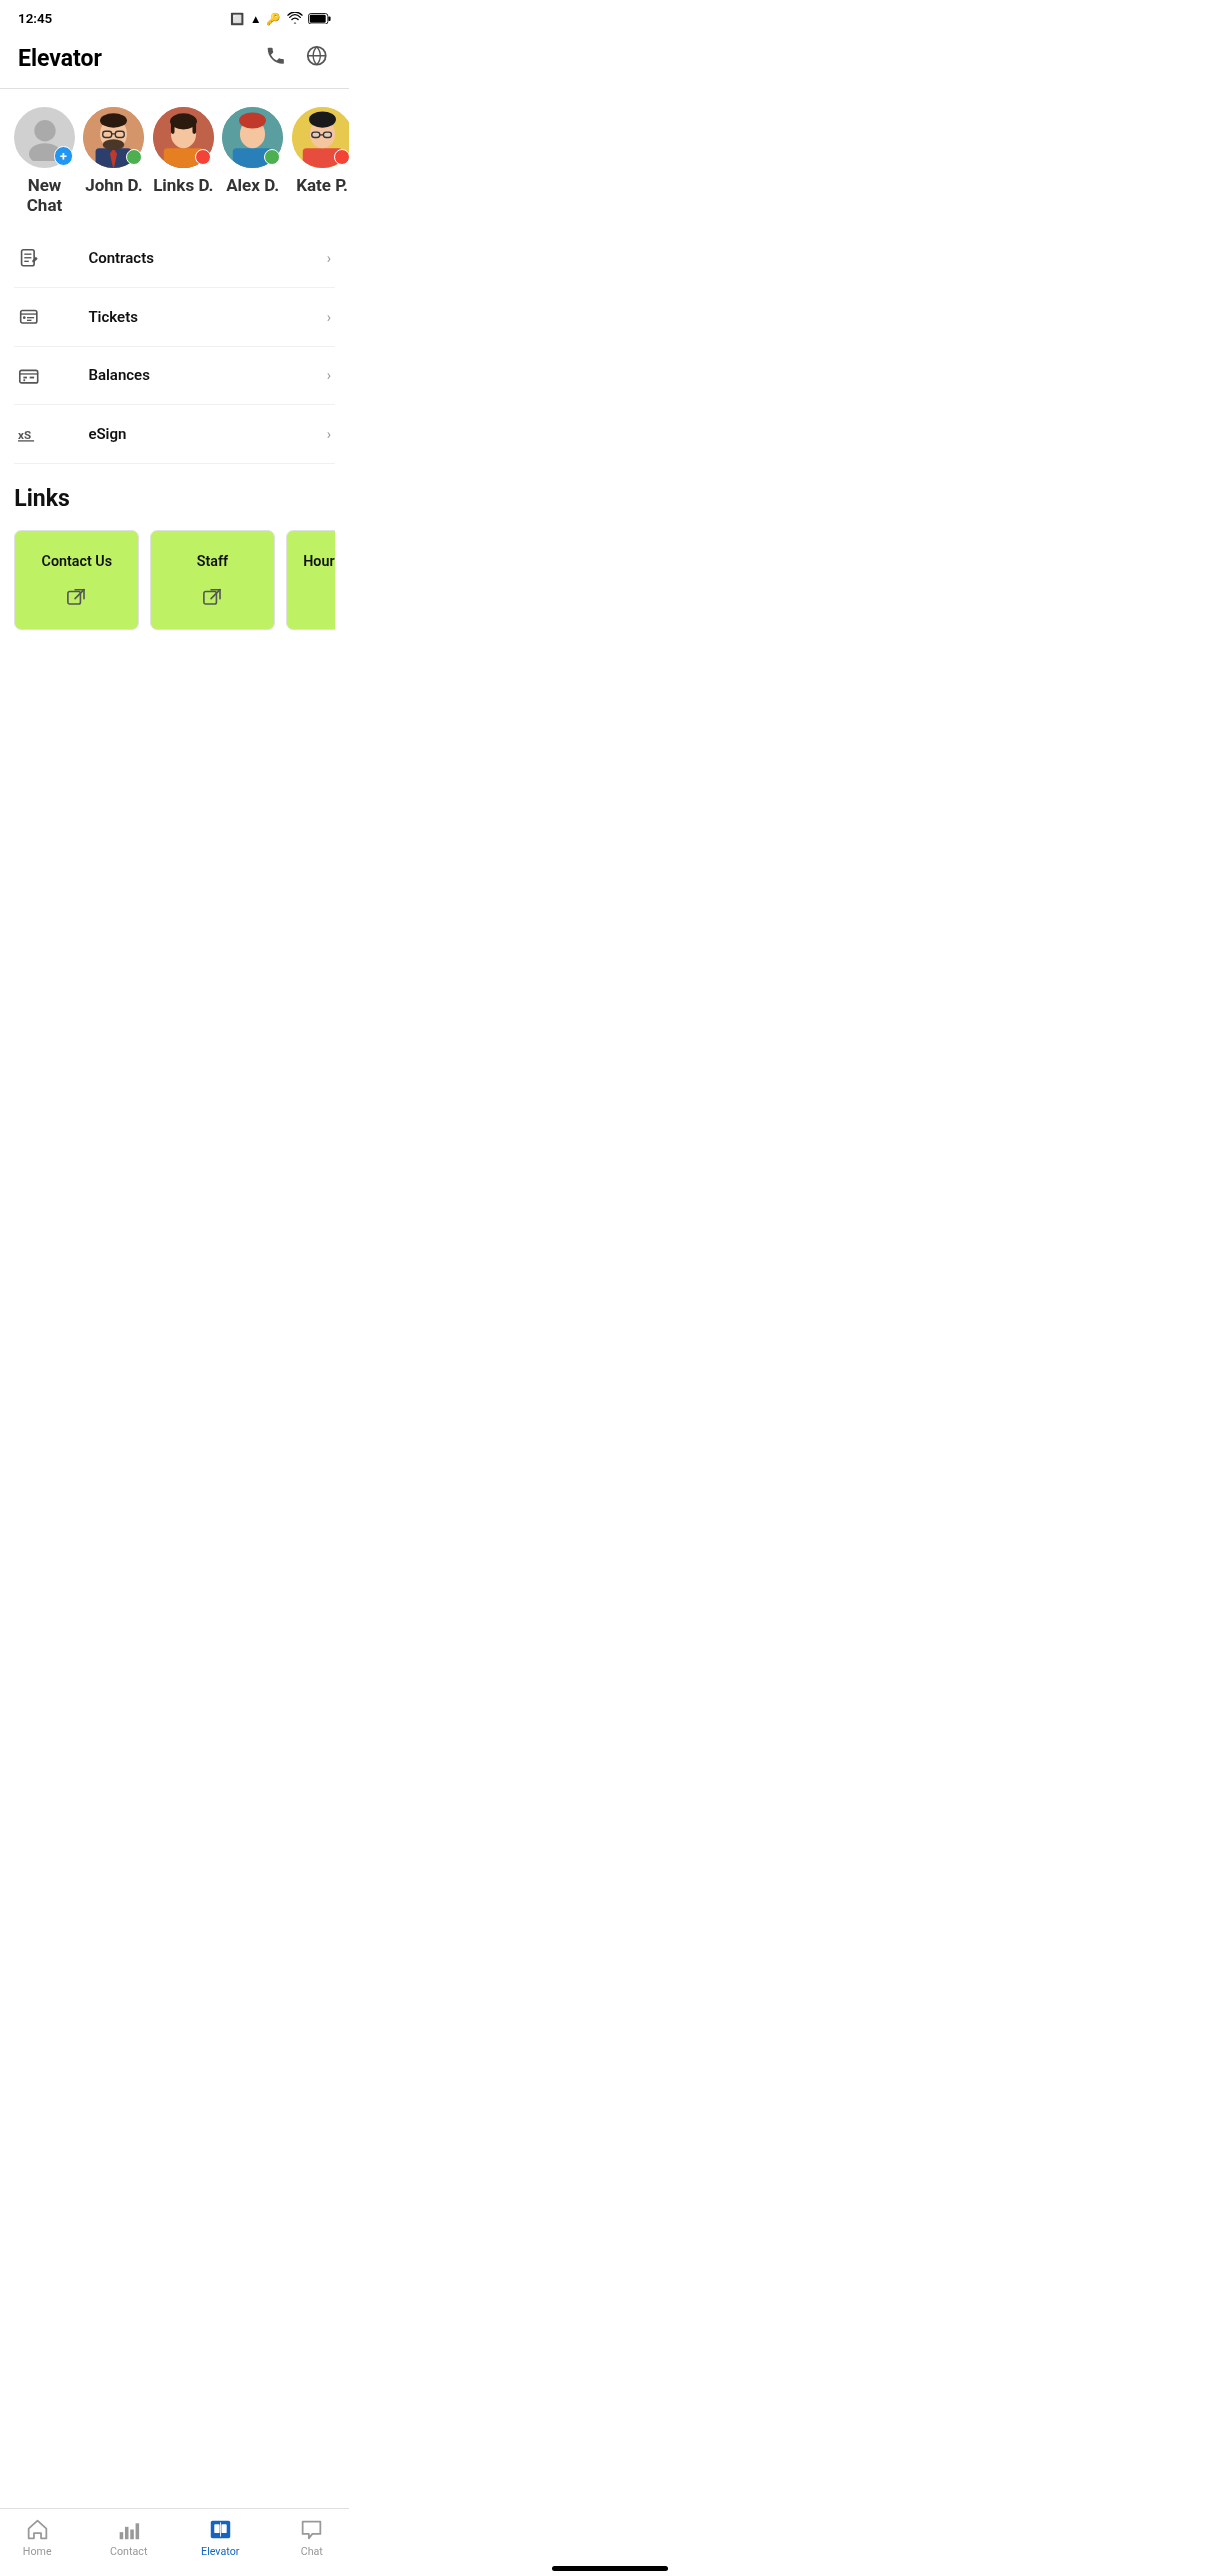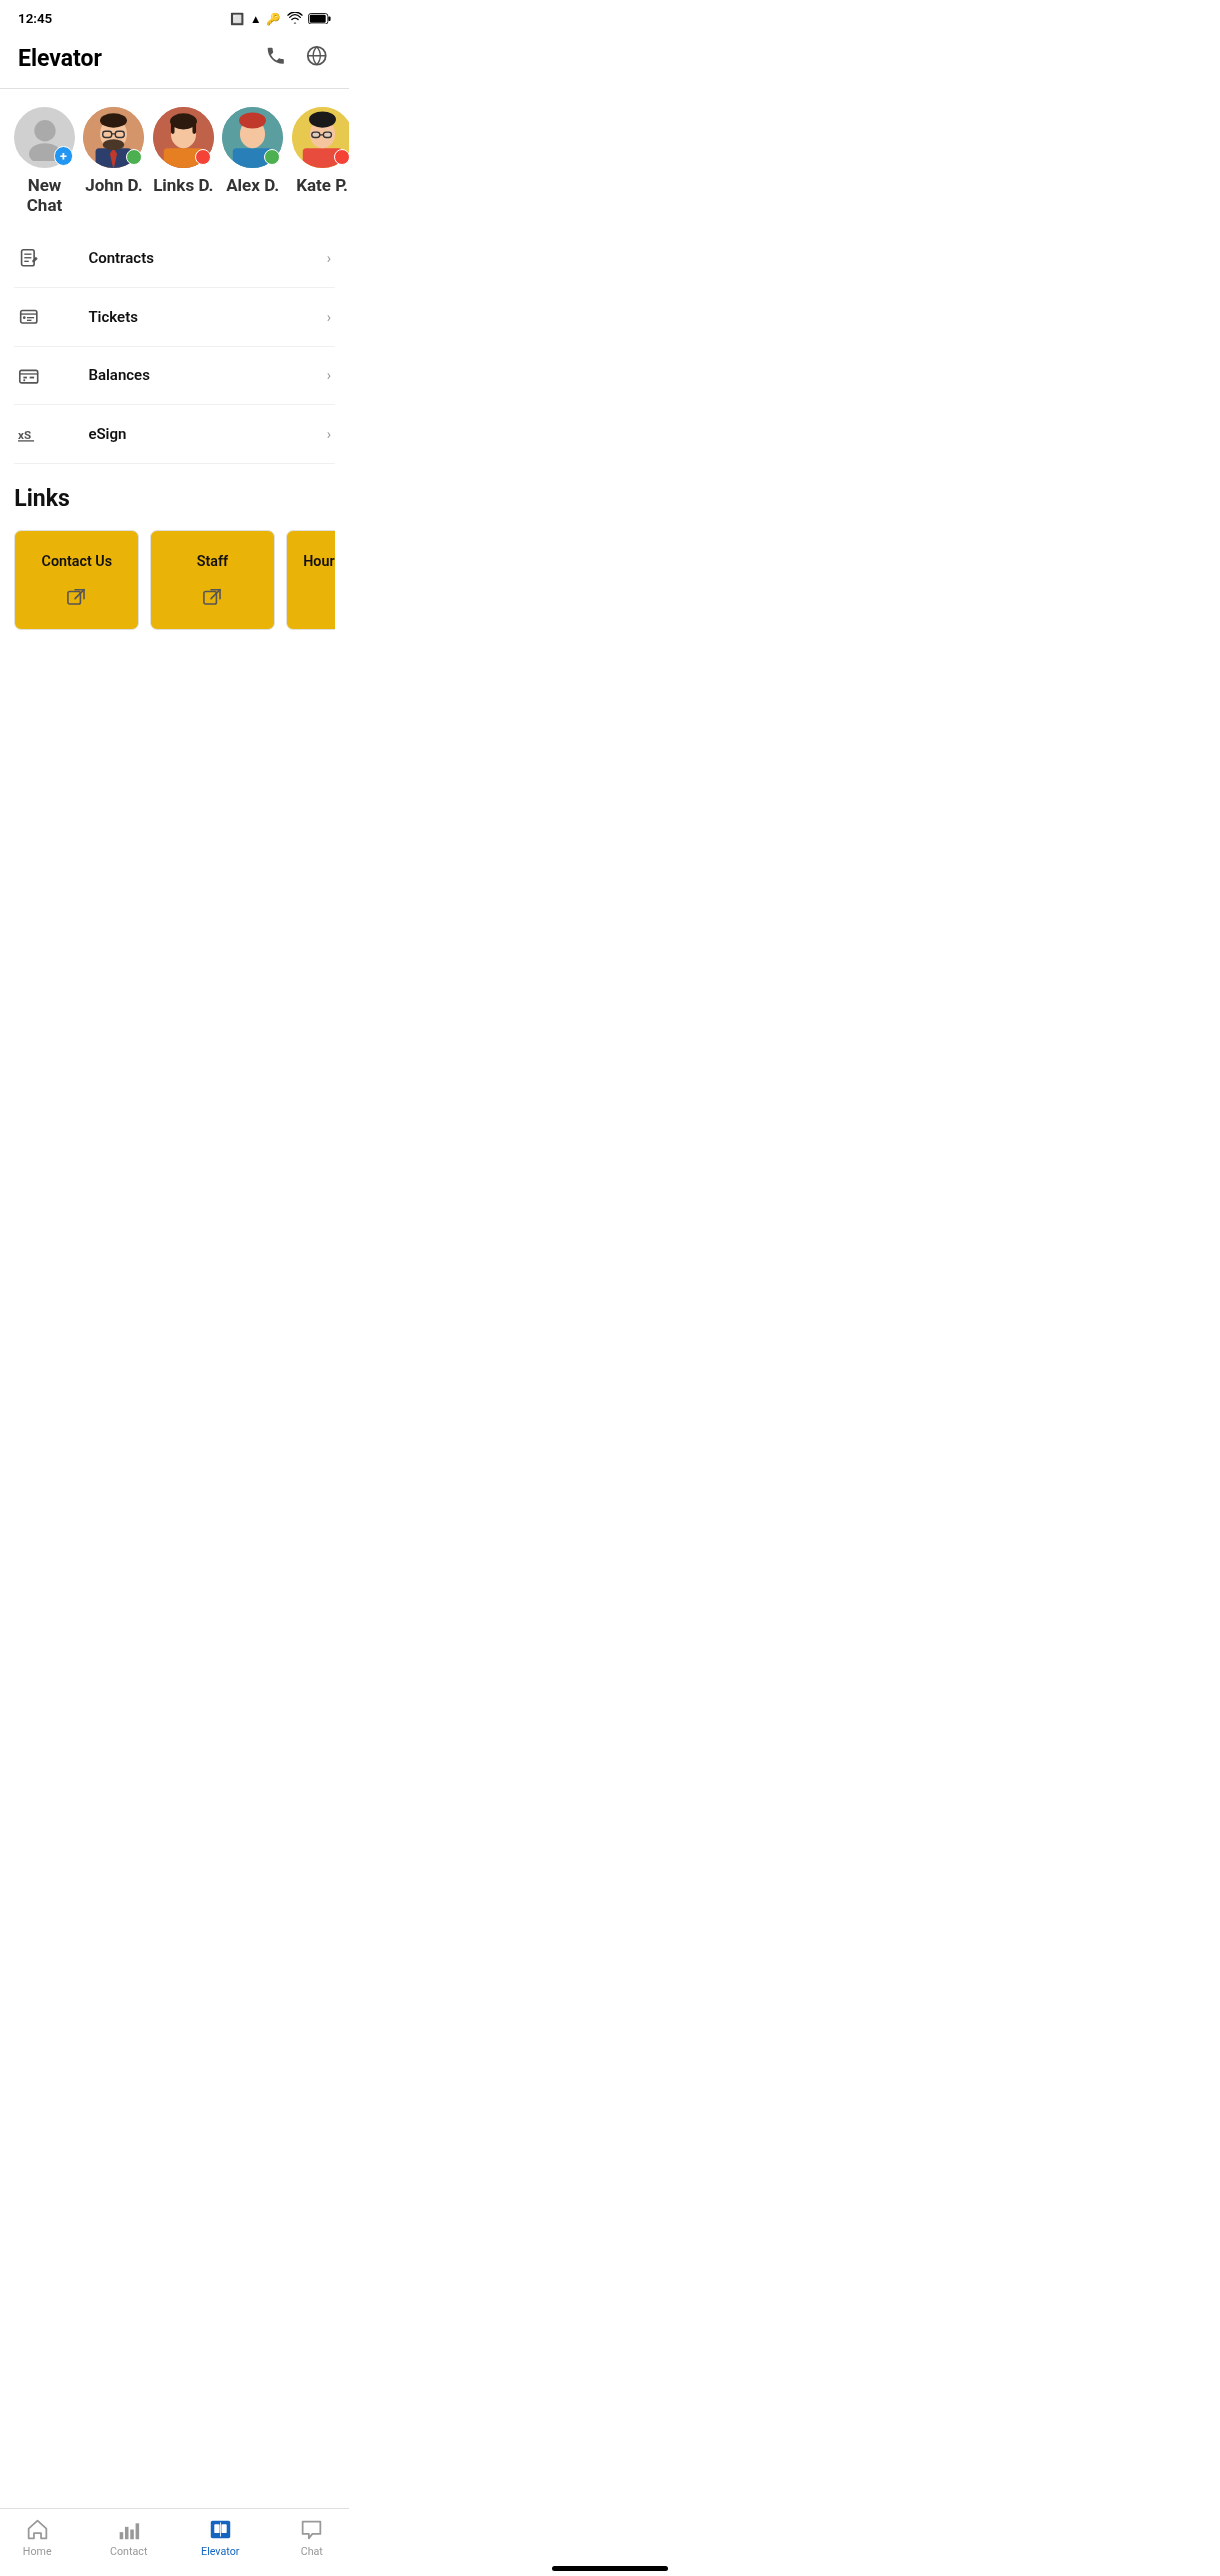--- a/index.html
+++ b/index.html
@@ -246,21 +246,21 @@
 
     .link-card {
       min-width: 125px;
       border: 0.9px solid #e0e0e0;
       border-radius: 7.2px;
       padding: 21.5px 14.3px 18px;
       display: flex;
       flex-direction: column;
       align-items: center;
       cursor: pointer;
-      background: #eab308;
+      background: #bef264;
     }
 
     .link-card-title {
       font-size: 14.3px;
       font-weight: 600;
       color: #111;
       text-align: center;
       margin-bottom: 18px;
     }
 

